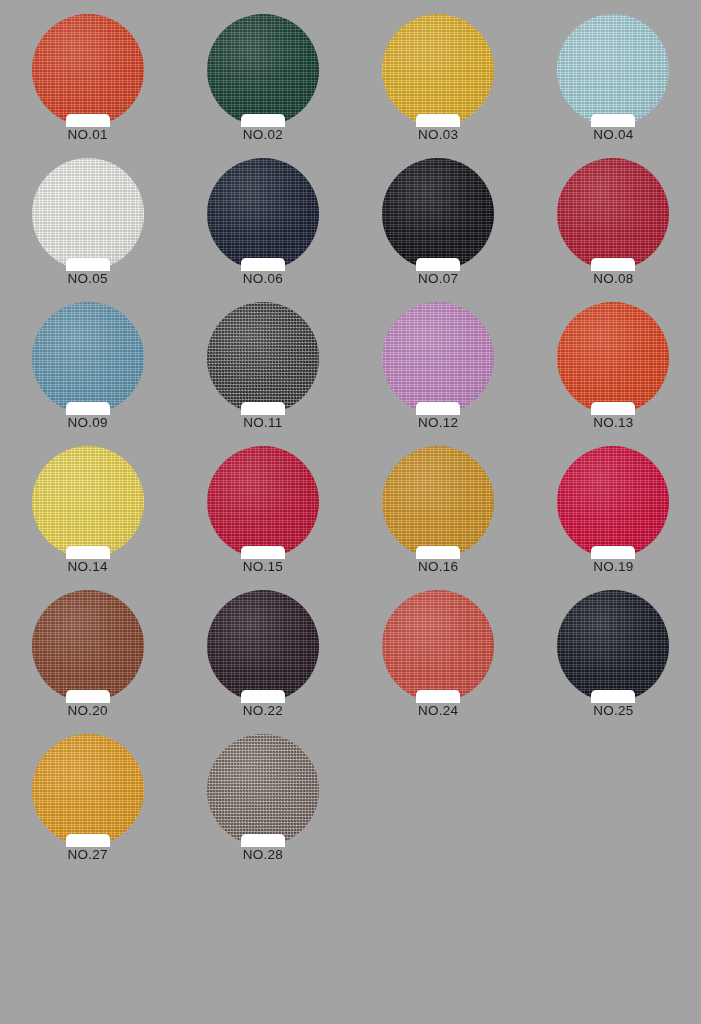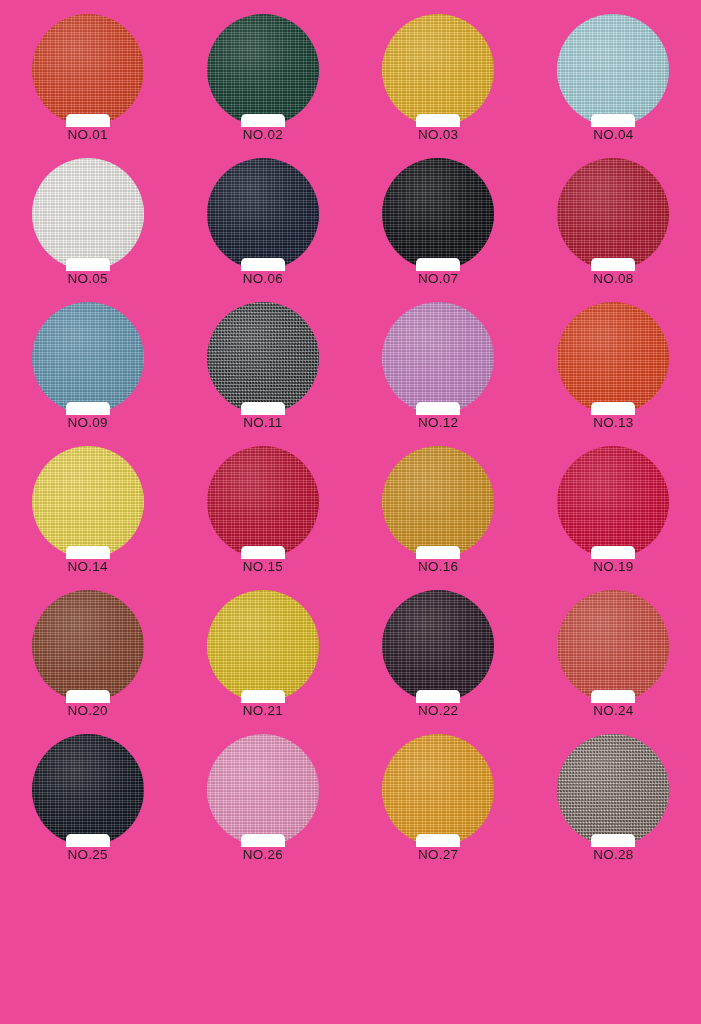--- a/index.html
+++ b/index.html
@@ -11,21 +11,21 @@
     width: 701px;
     height: 1024px;
     font-family: "Liberation Sans", sans-serif;
     overflow: hidden;
   }
 
   #swatch-sheet {
     position: relative;
     width: 701px;
     height: 1024px;
-    background: #ec4899;
+    background: #a3a3a3;
     box-sizing: border-box;
     padding: 14px 0 0 0;
   }
 
   .swatch-grid {
     display: grid;
     grid-template-columns: repeat(4, 1fr);
     grid-template-rows: repeat(7, 144px);
     justify-items: center;
     align-items: start;
@@ -252,52 +252,38 @@
       </div>
       <div class="swatch-cell">
         <div class="chip-wrap">
           <div class="chip" style="background: rgb(140, 75, 51);"></div>
           <div class="notch"></div>
         </div>
         <div class="swatch-label">NO.20</div>
       </div>
       <div class="swatch-cell">
         <div class="chip-wrap">
-          <div class="chip" style="background: rgb(232, 199, 42);"></div>
-          <div class="notch"></div>
-        </div>
-        <div class="swatch-label">NO.21</div>
-      </div>
-      <div class="swatch-cell">
-        <div class="chip-wrap">
           <div class="chip" style="background: rgb(44, 30, 42);"></div>
           <div class="notch"></div>
         </div>
         <div class="swatch-label">NO.22</div>
       </div>
       <div class="swatch-cell">
         <div class="chip-wrap">
           <div class="chip" style="background: rgb(213, 84, 71);"></div>
           <div class="notch"></div>
         </div>
         <div class="swatch-label">NO.24</div>
       </div>
       <div class="swatch-cell">
         <div class="chip-wrap">
           <div class="chip" style="background: rgb(22, 27, 36);"></div>
           <div class="notch"></div>
         </div>
         <div class="swatch-label">NO.25</div>
-      </div>
-      <div class="swatch-cell">
-        <div class="chip-wrap">
-          <div class="chip" style="background: rgb(241, 158, 200);"></div>
-          <div class="notch"></div>
-        </div>
-        <div class="swatch-label">NO.26</div>
       </div>
       <div class="swatch-cell">
         <div class="chip-wrap">
           <div class="chip" style="background: rgb(237, 165, 38);"></div>
           <div class="notch"></div>
         </div>
         <div class="swatch-label">NO.27</div>
       </div>
       <div class="swatch-cell">
         <div class="chip-wrap">

